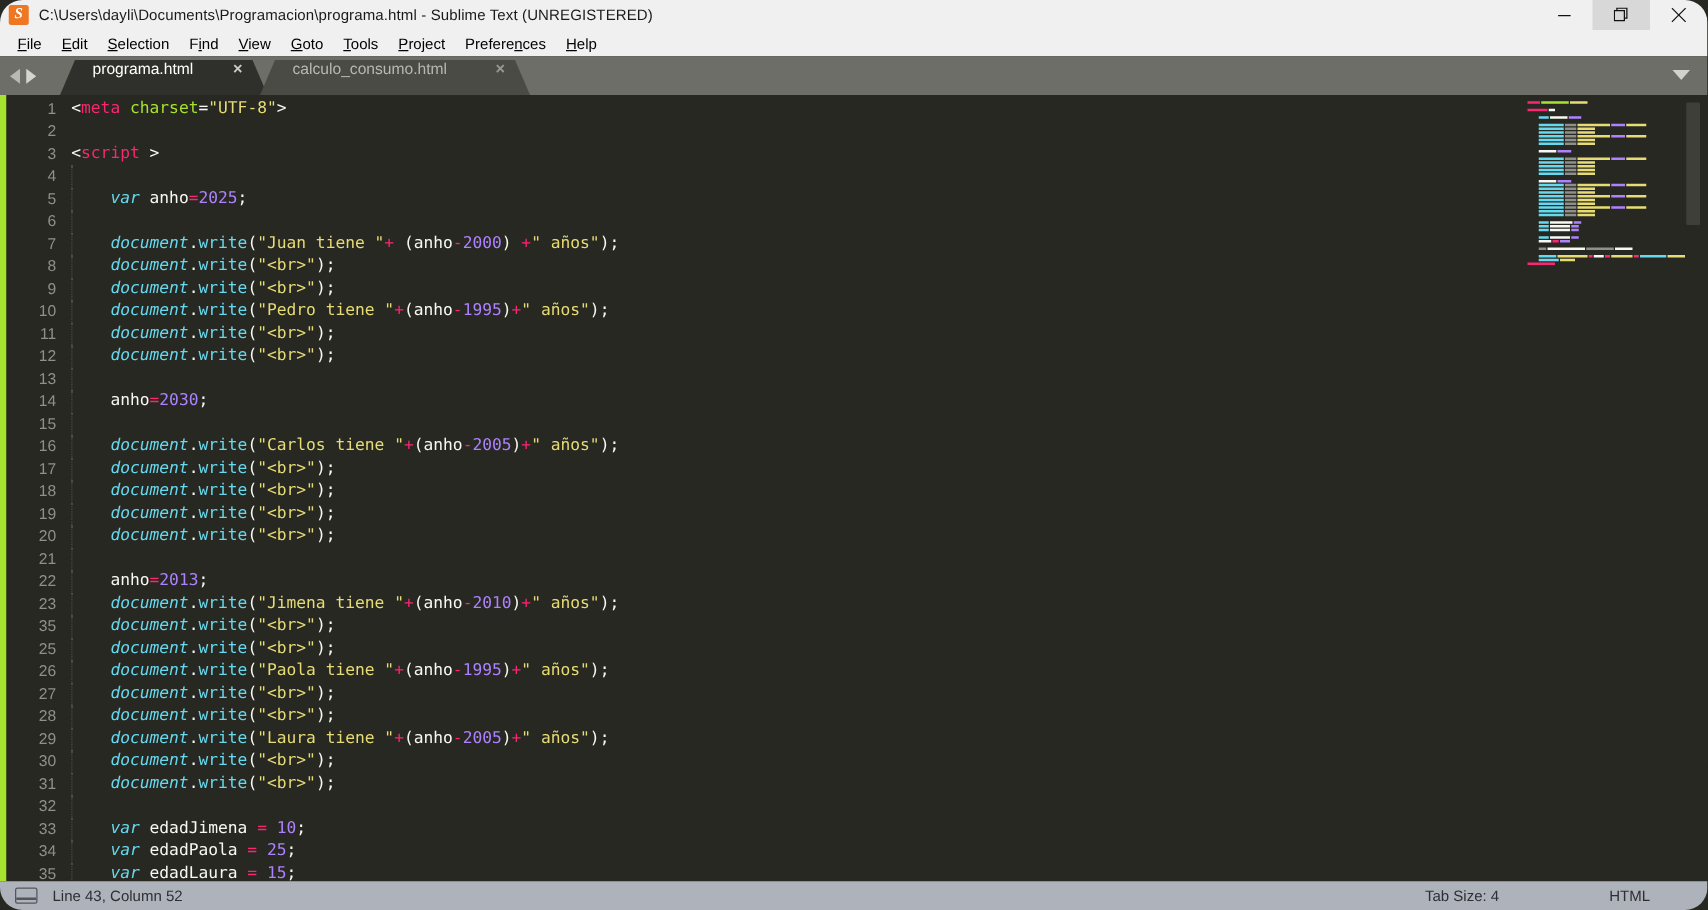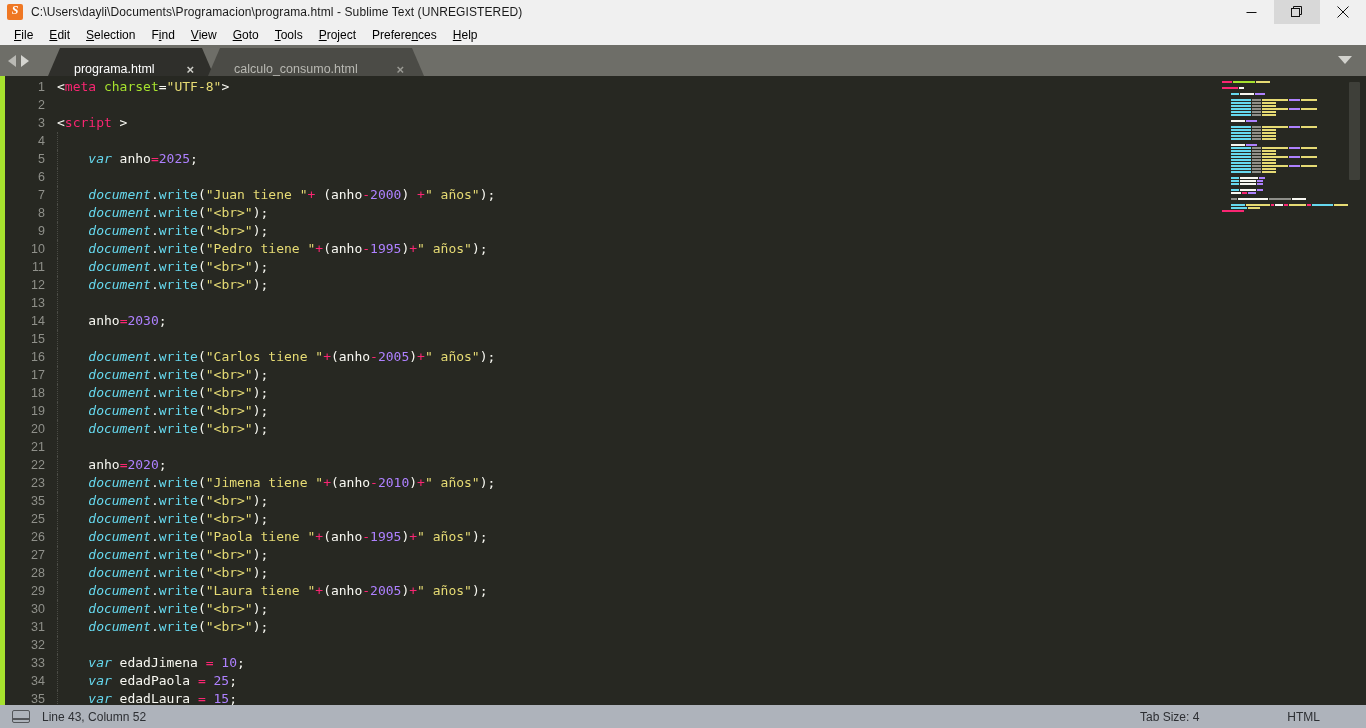--- a/index.html
+++ b/index.html
@@ -10,20 +10,21 @@
     overflow: hidden;
     background: #272822;
     font-family: "Liberation Sans", sans-serif;
   }
 
   #app {
     position: relative;
     width: 1366px;
     height: 728px;
     overflow: hidden;
+    border-radius: 18px;
   }
 
   
   .titlebar {
     position: absolute;
     left: 0; top: 0;
     width: 1366px; height: 24px;
     background: #f0f0f0;
     display: flex;
     align-items: center;
@@ -111,21 +112,21 @@
     border-bottom: 6px solid transparent;
   }
   .tri-left { border-right: 8px solid #b9b9b4; }
   .tri-right { border-left: 8px solid #d5d5d0; }
 
   .tab {
     position: absolute;
     top: 3px;
     height: 28px;
     display: flex;
-    align-items: flex-end;
+    align-items: flex-start;
     box-sizing: border-box;
   }
   .tab .tab-shape {
     position: absolute;
     left: 0; top: 0;
     width: 100%; height: 28px;
   }
   .tab .tab-label {
     position: relative;
     font-size: 12.5px;
@@ -376,21 +377,21 @@
           <div class="line"><span class="ln">12</span><span class="indent-guide"></span><span class="code"><span class="t-punc">    </span><span class="t-obj">document</span><span class="t-punc">.</span><span class="t-fn">write</span><span class="t-punc">(</span><span class="t-str">"&lt;br&gt;"</span><span class="t-punc">);</span></span></div>
           <div class="line"><span class="ln">13</span><span class="indent-guide"></span><span class="code"></span></div>
           <div class="line"><span class="ln">14</span><span class="indent-guide"></span><span class="code"><span class="t-punc">    </span><span class="t-var">anho</span><span class="t-op">=</span><span class="t-num">2030</span><span class="t-punc">;</span></span></div>
           <div class="line"><span class="ln">15</span><span class="indent-guide"></span><span class="code"></span></div>
           <div class="line"><span class="ln">16</span><span class="indent-guide"></span><span class="code"><span class="t-punc">    </span><span class="t-obj">document</span><span class="t-punc">.</span><span class="t-fn">write</span><span class="t-punc">(</span><span class="t-str">"Carlos tiene "</span><span class="t-op">+</span><span class="t-punc">(</span><span class="t-var">anho</span><span class="t-op">-</span><span class="t-num">2005</span><span class="t-punc">)</span><span class="t-op">+</span><span class="t-str">" años"</span><span class="t-punc">);</span></span></div>
           <div class="line"><span class="ln">17</span><span class="indent-guide"></span><span class="code"><span class="t-punc">    </span><span class="t-obj">document</span><span class="t-punc">.</span><span class="t-fn">write</span><span class="t-punc">(</span><span class="t-str">"&lt;br&gt;"</span><span class="t-punc">);</span></span></div>
           <div class="line"><span class="ln">18</span><span class="indent-guide"></span><span class="code"><span class="t-punc">    </span><span class="t-obj">document</span><span class="t-punc">.</span><span class="t-fn">write</span><span class="t-punc">(</span><span class="t-str">"&lt;br&gt;"</span><span class="t-punc">);</span></span></div>
           <div class="line"><span class="ln">19</span><span class="indent-guide"></span><span class="code"><span class="t-punc">    </span><span class="t-obj">document</span><span class="t-punc">.</span><span class="t-fn">write</span><span class="t-punc">(</span><span class="t-str">"&lt;br&gt;"</span><span class="t-punc">);</span></span></div>
           <div class="line"><span class="ln">20</span><span class="indent-guide"></span><span class="code"><span class="t-punc">    </span><span class="t-obj">document</span><span class="t-punc">.</span><span class="t-fn">write</span><span class="t-punc">(</span><span class="t-str">"&lt;br&gt;"</span><span class="t-punc">);</span></span></div>
           <div class="line"><span class="ln">21</span><span class="indent-guide"></span><span class="code"></span></div>
-          <div class="line"><span class="ln">22</span><span class="indent-guide"></span><span class="code"><span class="t-punc">    </span><span class="t-var">anho</span><span class="t-op">=</span><span class="t-num">2020</span><span class="t-punc">;</span></span></div>
+          <div class="line"><span class="ln">22</span><span class="indent-guide"></span><span class="code"><span class="t-punc">    </span><span class="t-var">anho</span><span class="t-op">=</span><span class="t-num">2013</span><span class="t-punc">;</span></span></div>
           <div class="line"><span class="ln">23</span><span class="indent-guide"></span><span class="code"><span class="t-punc">    </span><span class="t-obj">document</span><span class="t-punc">.</span><span class="t-fn">write</span><span class="t-punc">(</span><span class="t-str">"Jimena tiene "</span><span class="t-op">+</span><span class="t-punc">(</span><span class="t-var">anho</span><span class="t-op">-</span><span class="t-num">2010</span><span class="t-punc">)</span><span class="t-op">+</span><span class="t-str">" años"</span><span class="t-punc">);</span></span></div>
           <div class="line"><span class="ln">35</span><span class="indent-guide"></span><span class="code"><span class="t-punc">    </span><span class="t-obj">document</span><span class="t-punc">.</span><span class="t-fn">write</span><span class="t-punc">(</span><span class="t-str">"&lt;br&gt;"</span><span class="t-punc">);</span></span></div>
           <div class="line"><span class="ln">25</span><span class="indent-guide"></span><span class="code"><span class="t-punc">    </span><span class="t-obj">document</span><span class="t-punc">.</span><span class="t-fn">write</span><span class="t-punc">(</span><span class="t-str">"&lt;br&gt;"</span><span class="t-punc">);</span></span></div>
           <div class="line"><span class="ln">26</span><span class="indent-guide"></span><span class="code"><span class="t-punc">    </span><span class="t-obj">document</span><span class="t-punc">.</span><span class="t-fn">write</span><span class="t-punc">(</span><span class="t-str">"Paola tiene "</span><span class="t-op">+</span><span class="t-punc">(</span><span class="t-var">anho</span><span class="t-op">-</span><span class="t-num">1995</span><span class="t-punc">)</span><span class="t-op">+</span><span class="t-str">" años"</span><span class="t-punc">);</span></span></div>
           <div class="line"><span class="ln">27</span><span class="indent-guide"></span><span class="code"><span class="t-punc">    </span><span class="t-obj">document</span><span class="t-punc">.</span><span class="t-fn">write</span><span class="t-punc">(</span><span class="t-str">"&lt;br&gt;"</span><span class="t-punc">);</span></span></div>
           <div class="line"><span class="ln">28</span><span class="indent-guide"></span><span class="code"><span class="t-punc">    </span><span class="t-obj">document</span><span class="t-punc">.</span><span class="t-fn">write</span><span class="t-punc">(</span><span class="t-str">"&lt;br&gt;"</span><span class="t-punc">);</span></span></div>
           <div class="line"><span class="ln">29</span><span class="indent-guide"></span><span class="code"><span class="t-punc">    </span><span class="t-obj">document</span><span class="t-punc">.</span><span class="t-fn">write</span><span class="t-punc">(</span><span class="t-str">"Laura tiene "</span><span class="t-op">+</span><span class="t-punc">(</span><span class="t-var">anho</span><span class="t-op">-</span><span class="t-num">2005</span><span class="t-punc">)</span><span class="t-op">+</span><span class="t-str">" años"</span><span class="t-punc">);</span></span></div>
           <div class="line"><span class="ln">30</span><span class="indent-guide"></span><span class="code"><span class="t-punc">    </span><span class="t-obj">document</span><span class="t-punc">.</span><span class="t-fn">write</span><span class="t-punc">(</span><span class="t-str">"&lt;br&gt;"</span><span class="t-punc">);</span></span></div>
           <div class="line"><span class="ln">31</span><span class="indent-guide"></span><span class="code"><span class="t-punc">    </span><span class="t-obj">document</span><span class="t-punc">.</span><span class="t-fn">write</span><span class="t-punc">(</span><span class="t-str">"&lt;br&gt;"</span><span class="t-punc">);</span></span></div>
           <div class="line"><span class="ln">32</span><span class="indent-guide"></span><span class="code"></span></div>

